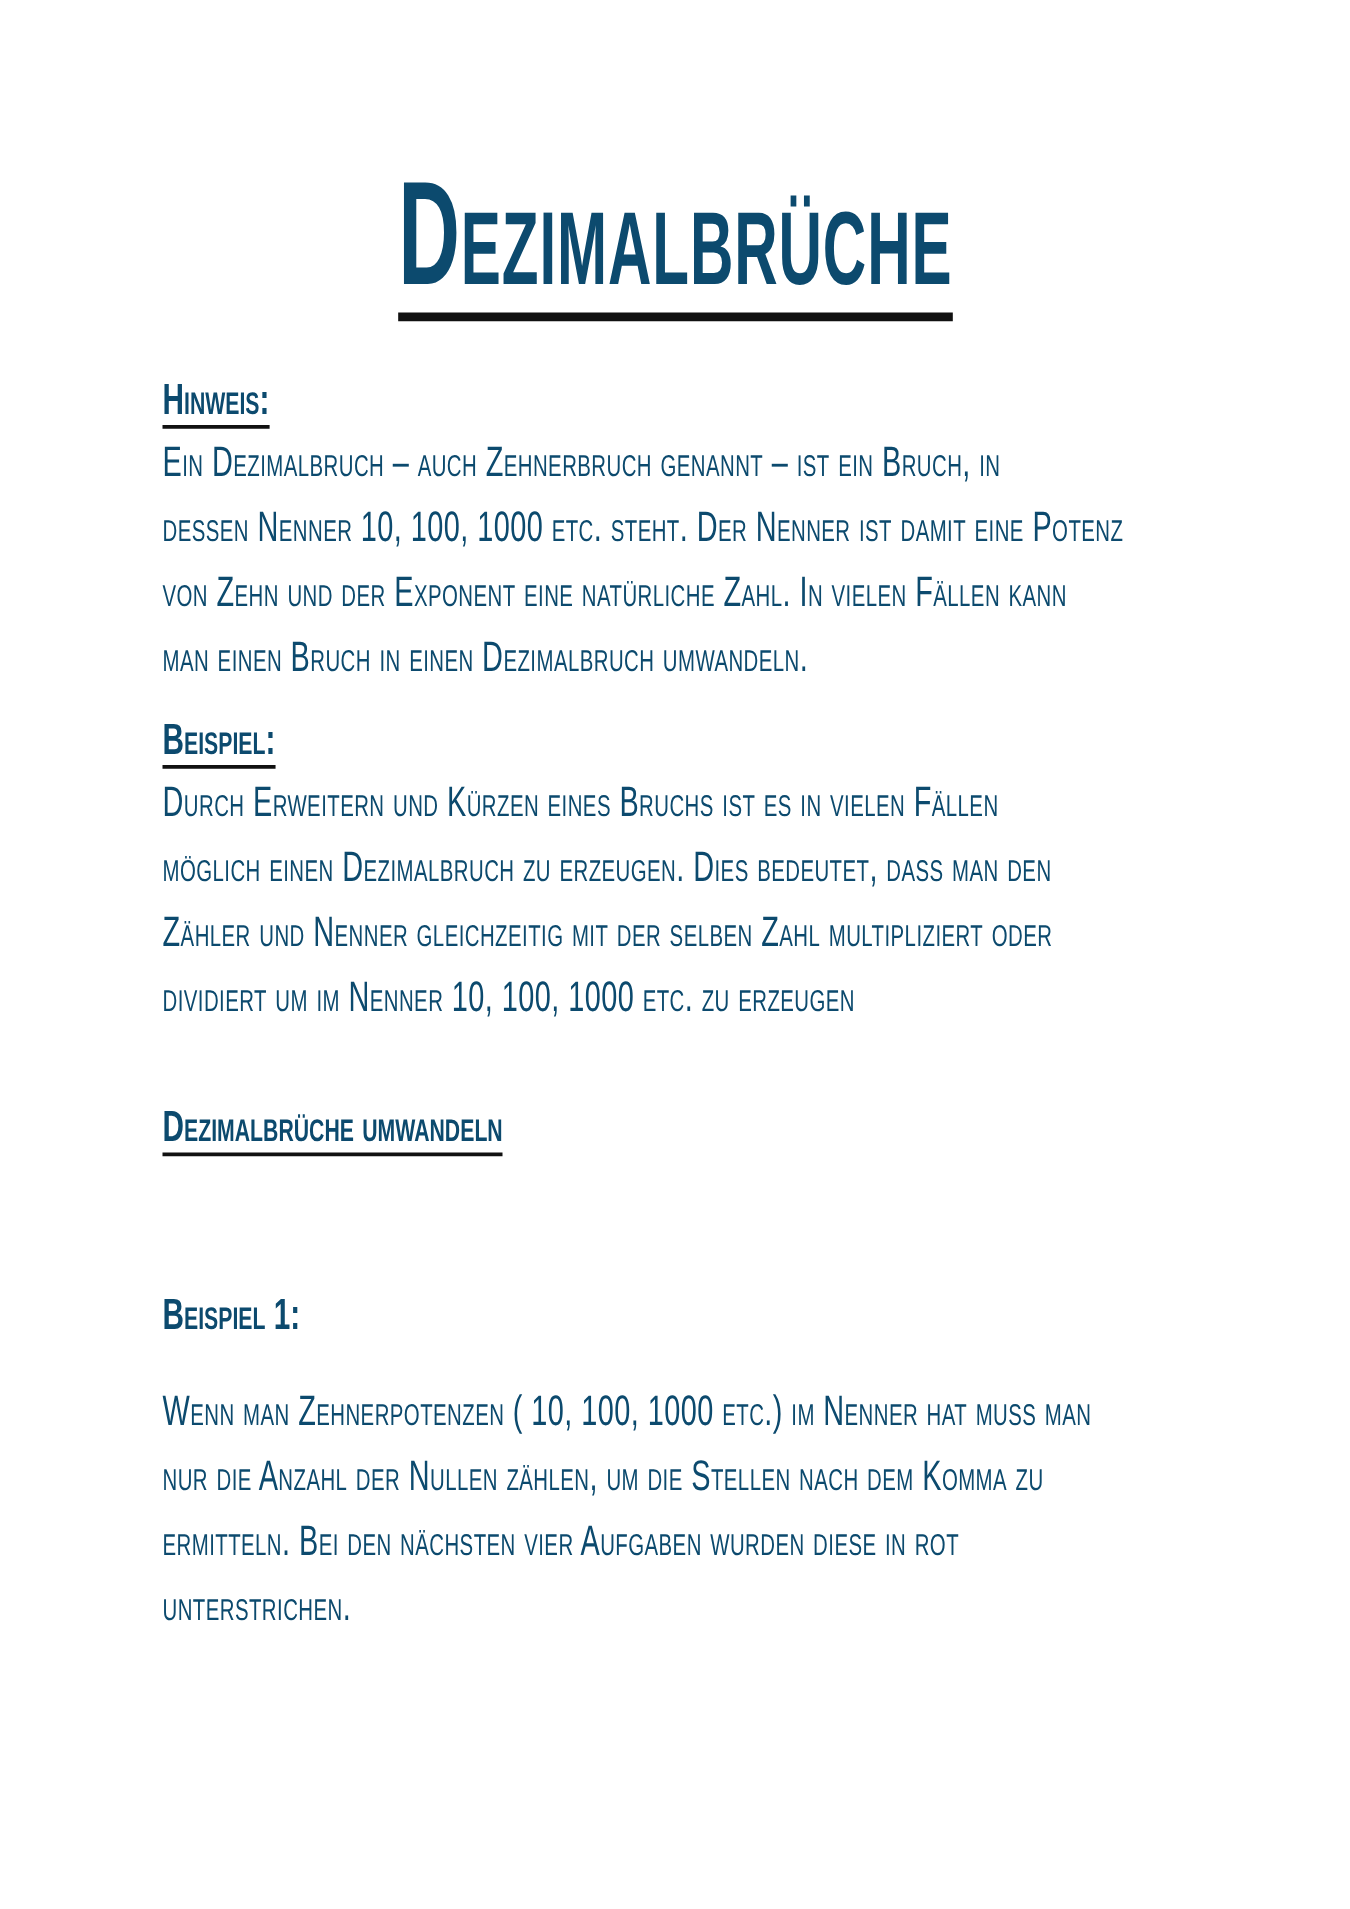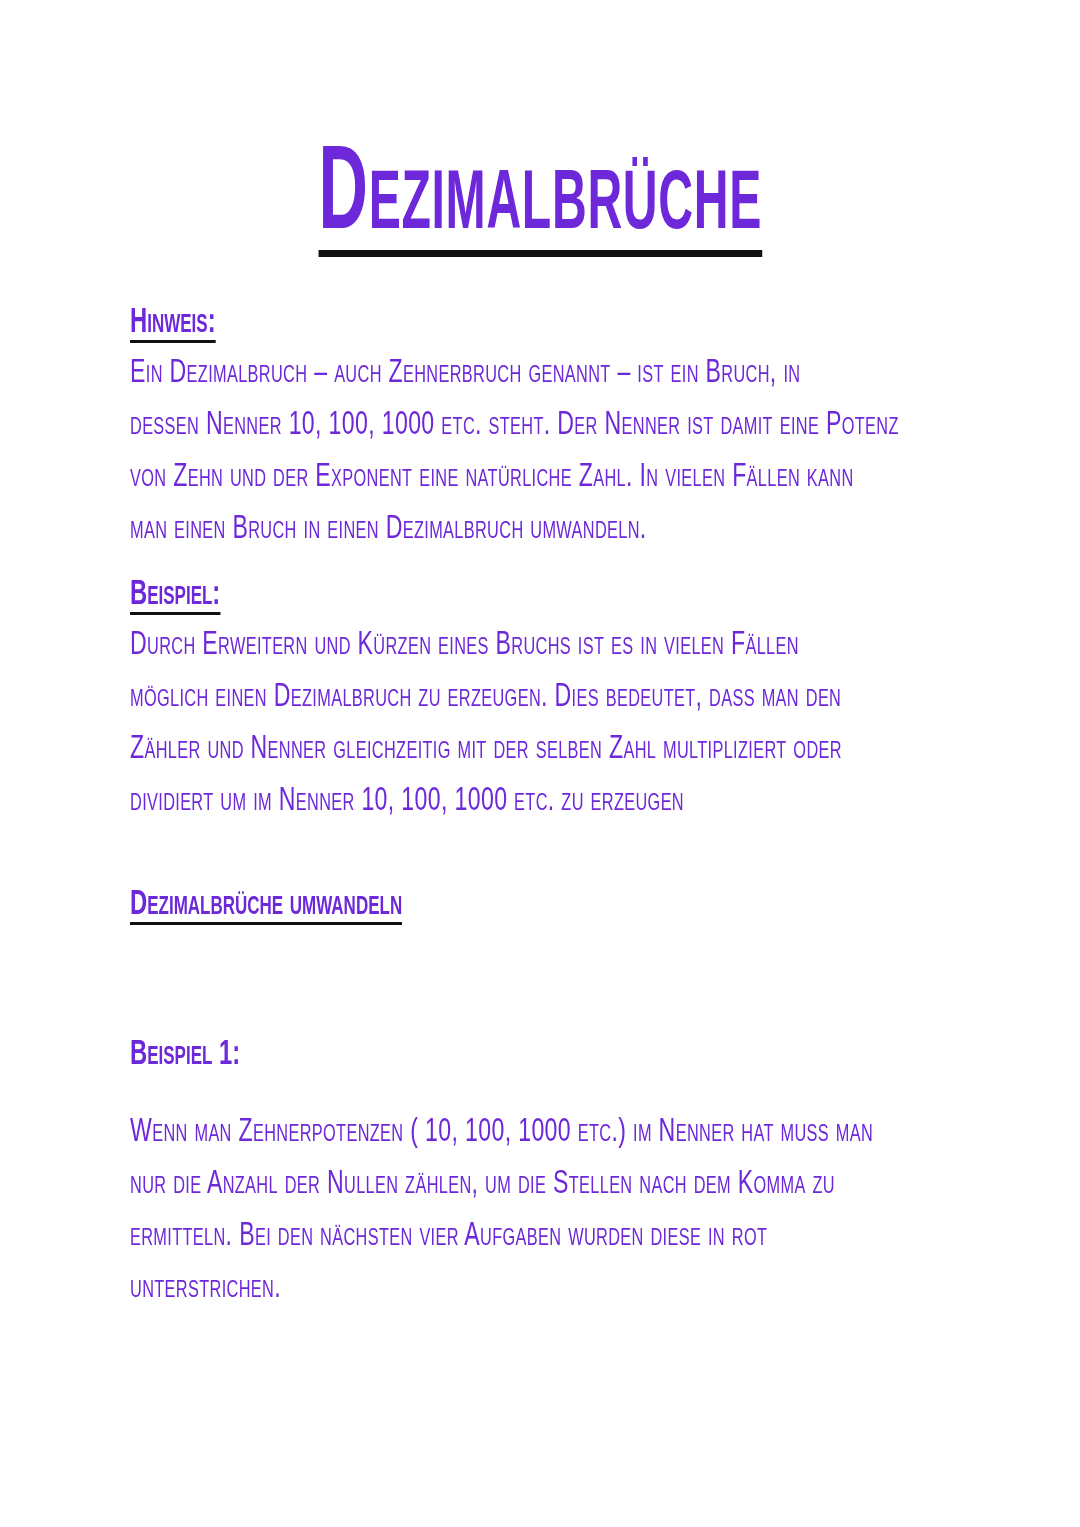--- a/index.html
+++ b/index.html
@@ -6,21 +6,21 @@
     margin: 0;
     padding: 0;
     background: #ffffff;
   }
   .page {
     position: relative;
     width: 1080px;
     height: 1527px;
     background: #ffffff;
     font-family: "Liberation Sans", sans-serif;
-    color: #6d28d9;
+    color: #0c4a6e;
     overflow: hidden;
   }
   
   .title-wrap {
     position: absolute;
     top: 128px;
     left: 0;
     width: 1080px;
     text-align: center;
   }

